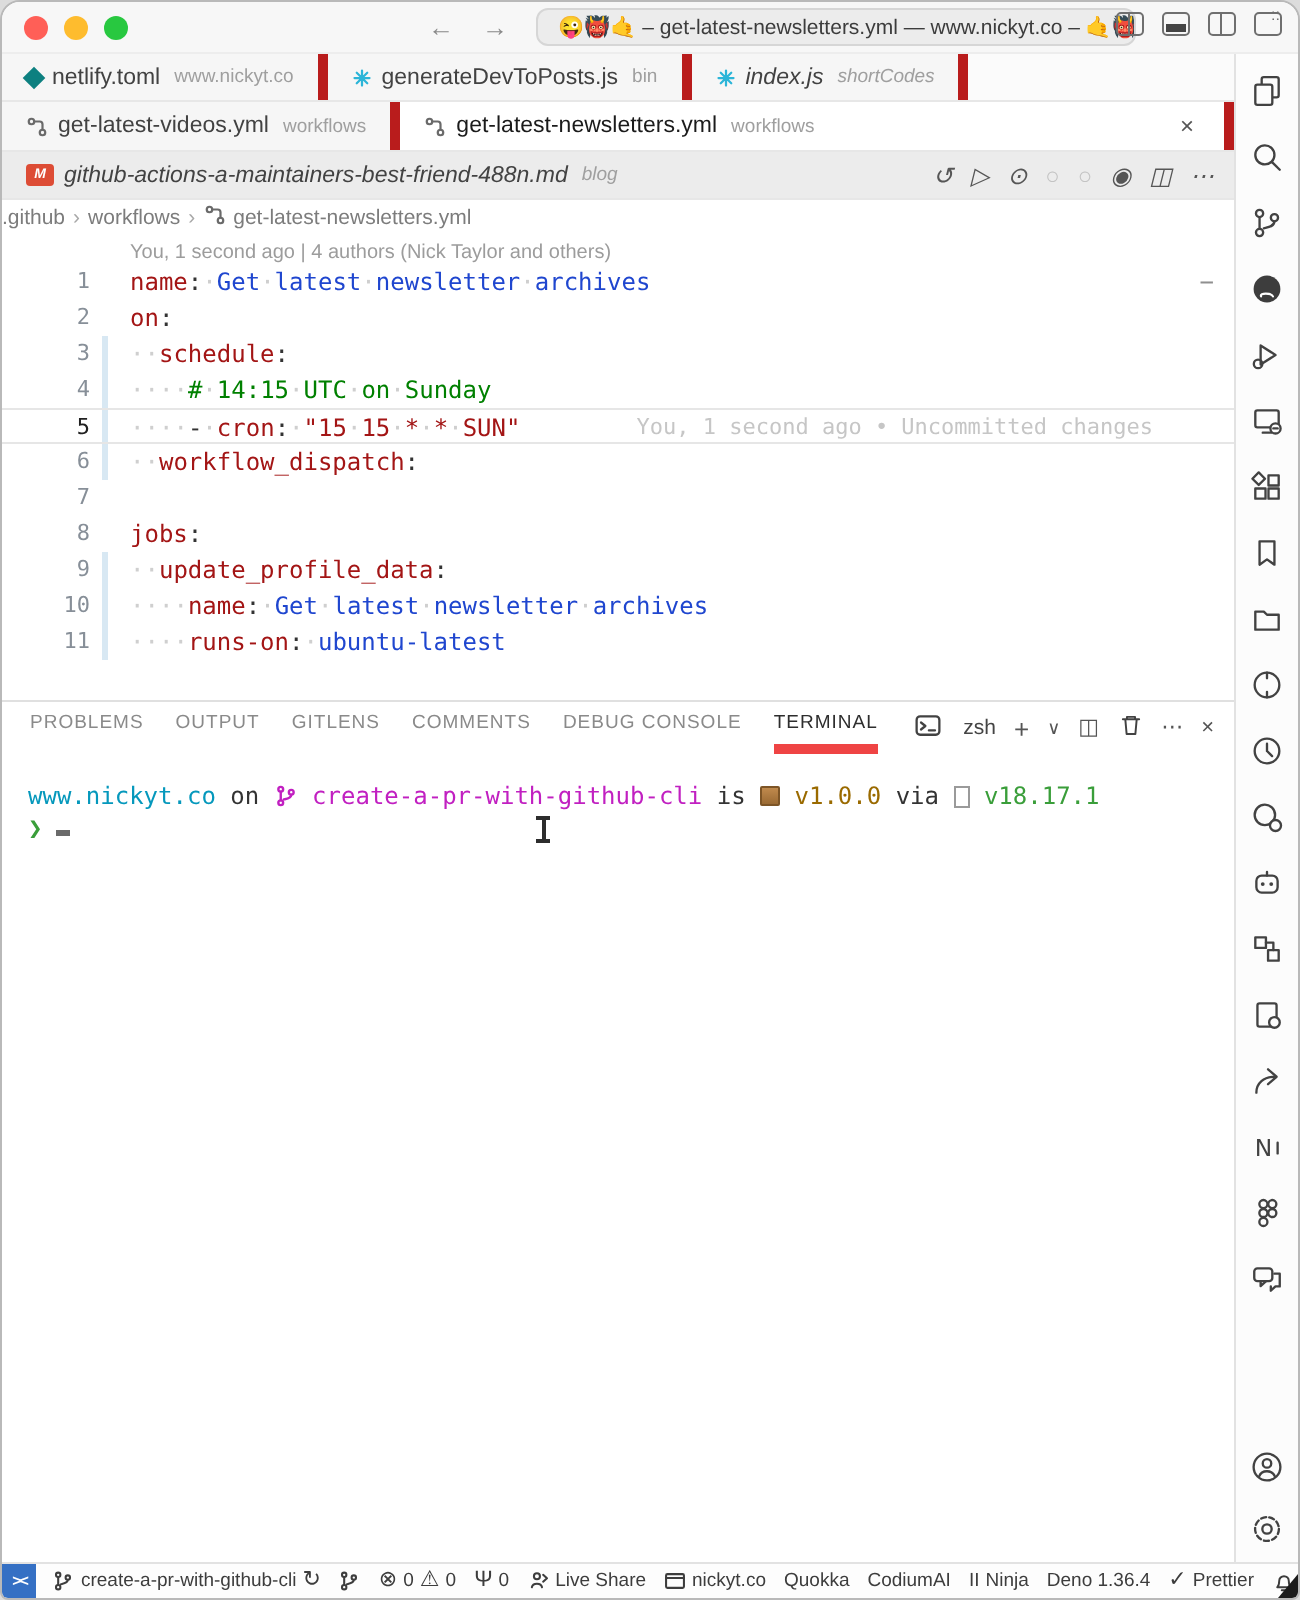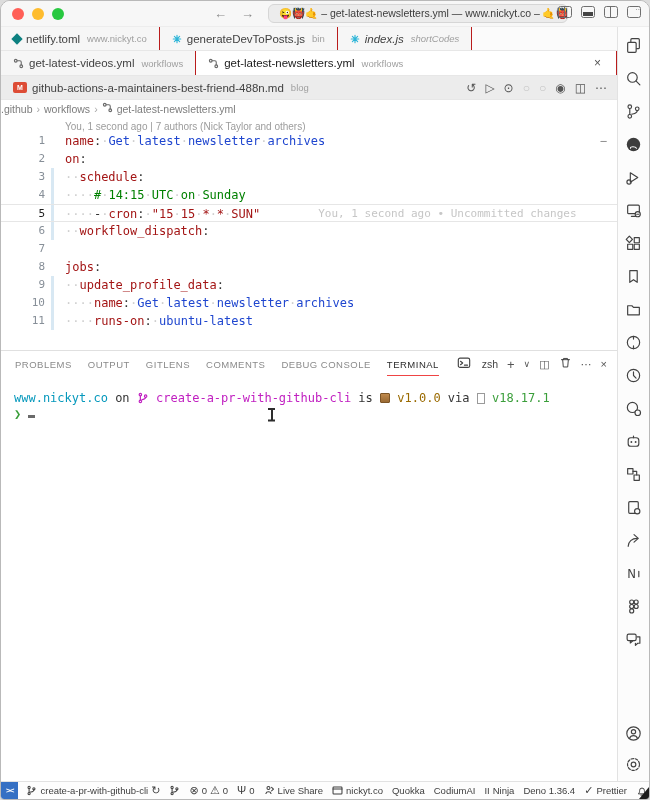--- a/index.html
+++ b/index.html
@@ -17,22 +17,22 @@
   .winbtns span.half:after{content:"";position:absolute;left:1px;right:1px;bottom:1px;height:4px;background:#444;}
   .winbtns span.vert:after{content:"";position:absolute;left:5px;top:0;bottom:0;width:1.2px;background:#6f6f6f;}
   .winbtns span.dots:after{content:"::";position:absolute;right:0px;top:-4px;font-size:8px;color:#6f6f6f;}
   
   .mid{flex:1;display:flex;min-height:0;}
   .main{flex:1;display:flex;flex-direction:column;min-width:0;border-right:1px solid #e2e2e2;}
   
   .trow{display:flex;align-items:stretch;border-bottom:1px solid #e7e7e7;background:#fbfbfb;}
   .trow1{height:24px;flex:0 0 24px;}
   .trow2{height:25px;flex:0 0 25px;}
-  .trow3{height:24px;flex:0 0 24px;background:#ececec;}
-  .tab{display:flex;align-items:center;gap:5px;padding:0 12px;border-right:1px solid #b91c1c;font-size:11.5px;color:#505050;white-space:nowrap;cursor:pointer;background:#f6f6f6;}
+  .trow3{height:24px;flex:0 0 24px;background:#ececec;font-style:italic;}
+  .tab{display:flex;align-items:center;gap:5px;padding:0 12px;border-right:5px solid #b91c1c;font-size:11.5px;color:#505050;white-space:nowrap;cursor:pointer;background:#f6f6f6;}
   .tab .lbl{color:#424242;}
   .tab .dsc{color:#9f9f9f;font-size:9.5px;margin-left:2px;}
   .tab.active{background:#fff;flex:1;}
   .tab.active .lbl{color:#1b1b1b;}
   .tab.italic .lbl,.tab.italic .dsc{font-style:italic;}
   .tab .x{margin-left:auto;color:#555;font-size:12px;padding:0 3px;}
   .diamond{width:8px;height:8px;background:#0d8080;transform:rotate(45deg);display:inline-block;}
   .mdic{width:14px;height:11px;background:#dd4c35;border-radius:2px;color:#fff;font-size:7px;font-weight:bold;display:inline-flex;align-items:center;justify-content:center;}
   .eacts{margin-left:auto;display:flex;align-items:center;gap:9px;padding-right:10px;color:#565656;font-size:12px;}
   .eacts .fade{color:#c3c3c3;}
@@ -48,21 +48,21 @@
   .cl .src{padding-left:20px;}
   .cl.cur{border-top:1px solid #e6e6e6;border-bottom:1px solid #e6e6e6;}
   .cl.cur .ln{color:#202020;}
   .tk-k{color:#a31515}.tk-v{color:#1f46cf}.tk-c{color:#008000}.tk-s{color:#a31515}.tk-p{color:#333}
   .wsd{color:#cfcfcf;}
   .blame{color:#c6c6c6;font-size:11px;padding-left:58px;}
   .fold{position:absolute;right:10px;color:#8f8f8f;}
   
   .phead{height:27px;flex:0 0 27px;border-top:1px solid #e0e0e0;display:flex;align-items:center;background:#fff;padding:0 10px 0 14px;}
   .ptab{font-size:9.5px;letter-spacing:.5px;color:#8a8a8a;margin-right:16px;cursor:pointer;padding:6px 0 5px;}
-  .ptab.active{color:#2d2d2d;border-bottom:1px solid #ef4444;}
+  .ptab.active{color:#2d2d2d;border-bottom:7px solid #ef4444;}
   .pright{margin-left:auto;display:flex;align-items:center;gap:9px;color:#555;font-size:12px;}
   .pright .zsh{font-size:10.5px;color:#444;margin-left:2px;}
   .term{flex:0 0 70px;font-family:"DejaVu Sans Mono",monospace;font-size:12px;padding:14px 0 0 13px;position:relative;background:#fff;}
   .t-cyan{color:#0598bc}.t-fg{color:#333}.t-mag{color:#c120c1}.t-org{color:#9a6a00}.t-grn{color:#3a9e3a}
   .pkg{display:inline-block;width:10px;height:10px;background:linear-gradient(#c08a4d,#9a6a33);border:1px solid #7d5526;border-radius:1px;vertical-align:-1px;}
   .nodebox{display:inline-block;width:8px;height:11px;border:1px solid #9a9a9a;vertical-align:-2px;}
   .cursorblk{display:inline-block;width:7px;height:3px;background:#6a6a6a;margin-left:7px;}
   .ibeam{position:absolute;left:266px;top:31px;width:9px;height:13px;}
   .ibeam:before{content:"";position:absolute;left:4px;top:0;bottom:0;width:1.5px;background:#2d2d2d;}
   .ibeam:after{content:"";position:absolute;left:1px;right:1px;top:0;height:1.5px;background:#2d2d2d;box-shadow:0 11.5px 0 #2d2d2d;}
@@ -182,21 +182,21 @@
         <span>workflows</span>
         <span class="sep">›</span>
         <span id="crumbFileIcon"><svg width="11" height="11" viewBox="0 0 16 16" fill="none" stroke="#6a6a6a" stroke-width="1.6" stroke-linecap="round" stroke-linejoin="round">
               <circle cx="4" cy="4" r="2"></circle>
               <circle cx="12" cy="12" r="2"></circle>
               <path d="M6 4h4a2 2 0 012 2v4"></path>
             </svg></span>
         <span>get-latest-newsletters.yml</span>
       </div>
 
-      <div class="lens">You, 1 second ago | 7 authors (Nick Taylor and others)</div>
+      <div class="lens">You, 1 second ago | 4 authors (Nick Taylor and others)</div>
 
       <div class="code" id="code">
           <div class="cl"><span class="ln">1</span><span class="src"><span class="tk-k">name</span><span class="tk-p">:</span><span class="tk-p"><span class="wsd">·</span></span><span class="tk-v">Get<span class="wsd">·</span>latest<span class="wsd">·</span>newsletter<span class="wsd">·</span>archives</span></span><span class="fold">−</span></div>
           <div class="cl"><span class="ln">2</span><span class="src"><span class="tk-k">on</span><span class="tk-p">:</span></span></div>
           <div class="cl"><span class="ln">3</span><span class="chgbar"></span><span class="src"><span class="tk-p"><span class="wsd">·</span><span class="wsd">·</span></span><span class="tk-k">schedule</span><span class="tk-p">:</span></span></div>
           <div class="cl"><span class="ln">4</span><span class="chgbar"></span><span class="src"><span class="tk-p"><span class="wsd">·</span><span class="wsd">·</span><span class="wsd">·</span><span class="wsd">·</span></span><span class="tk-c">#<span class="wsd">·</span>14:15<span class="wsd">·</span>UTC<span class="wsd">·</span>on<span class="wsd">·</span>Sunday</span></span></div>
           <div class="cl cur"><span class="ln">5</span><span class="chgbar"></span><span class="src"><span class="tk-p"><span class="wsd">·</span><span class="wsd">·</span><span class="wsd">·</span><span class="wsd">·</span></span><span class="tk-p">-</span><span class="tk-p"><span class="wsd">·</span></span><span class="tk-k">cron</span><span class="tk-p">:</span><span class="tk-p"><span class="wsd">·</span></span><span class="tk-s">"15<span class="wsd">·</span>15<span class="wsd">·</span>*<span class="wsd">·</span>*<span class="wsd">·</span>SUN"</span></span><span class="blame">You, 1 second ago • Uncommitted changes</span></div>
           <div class="cl"><span class="ln">6</span><span class="chgbar"></span><span class="src"><span class="tk-p"><span class="wsd">·</span><span class="wsd">·</span></span><span class="tk-k">workflow_dispatch</span><span class="tk-p">:</span></span></div>
           <div class="cl"><span class="ln">7</span><span class="src"></span></div>
           <div class="cl"><span class="ln">8</span><span class="src"><span class="tk-k">jobs</span><span class="tk-p">:</span></span></div>

